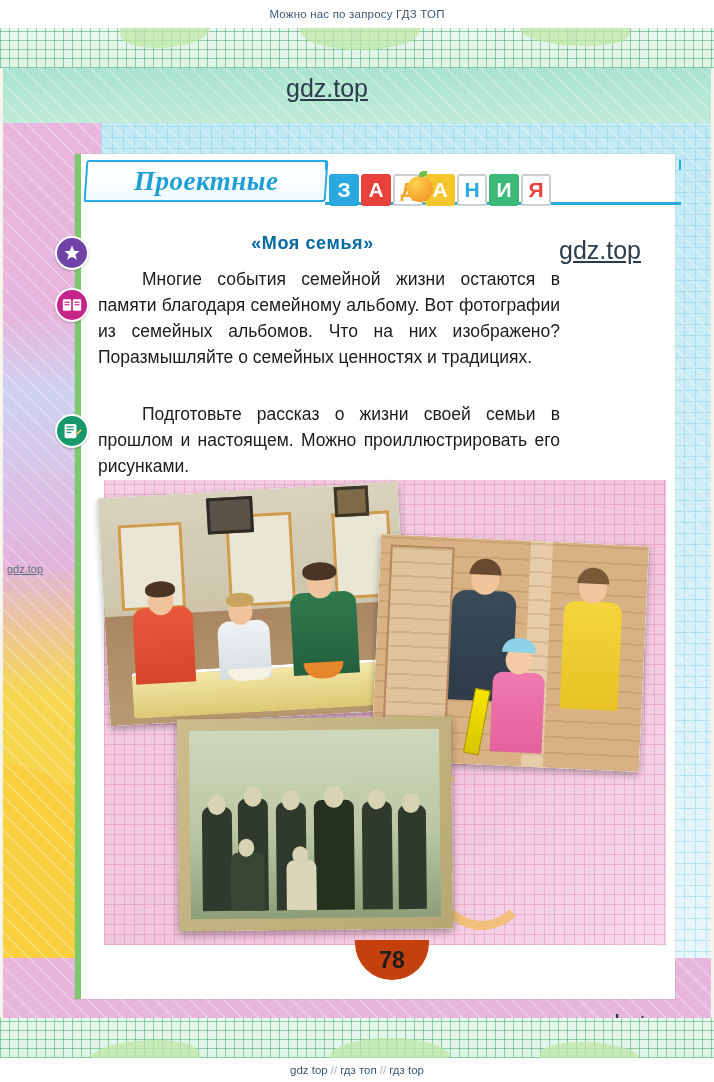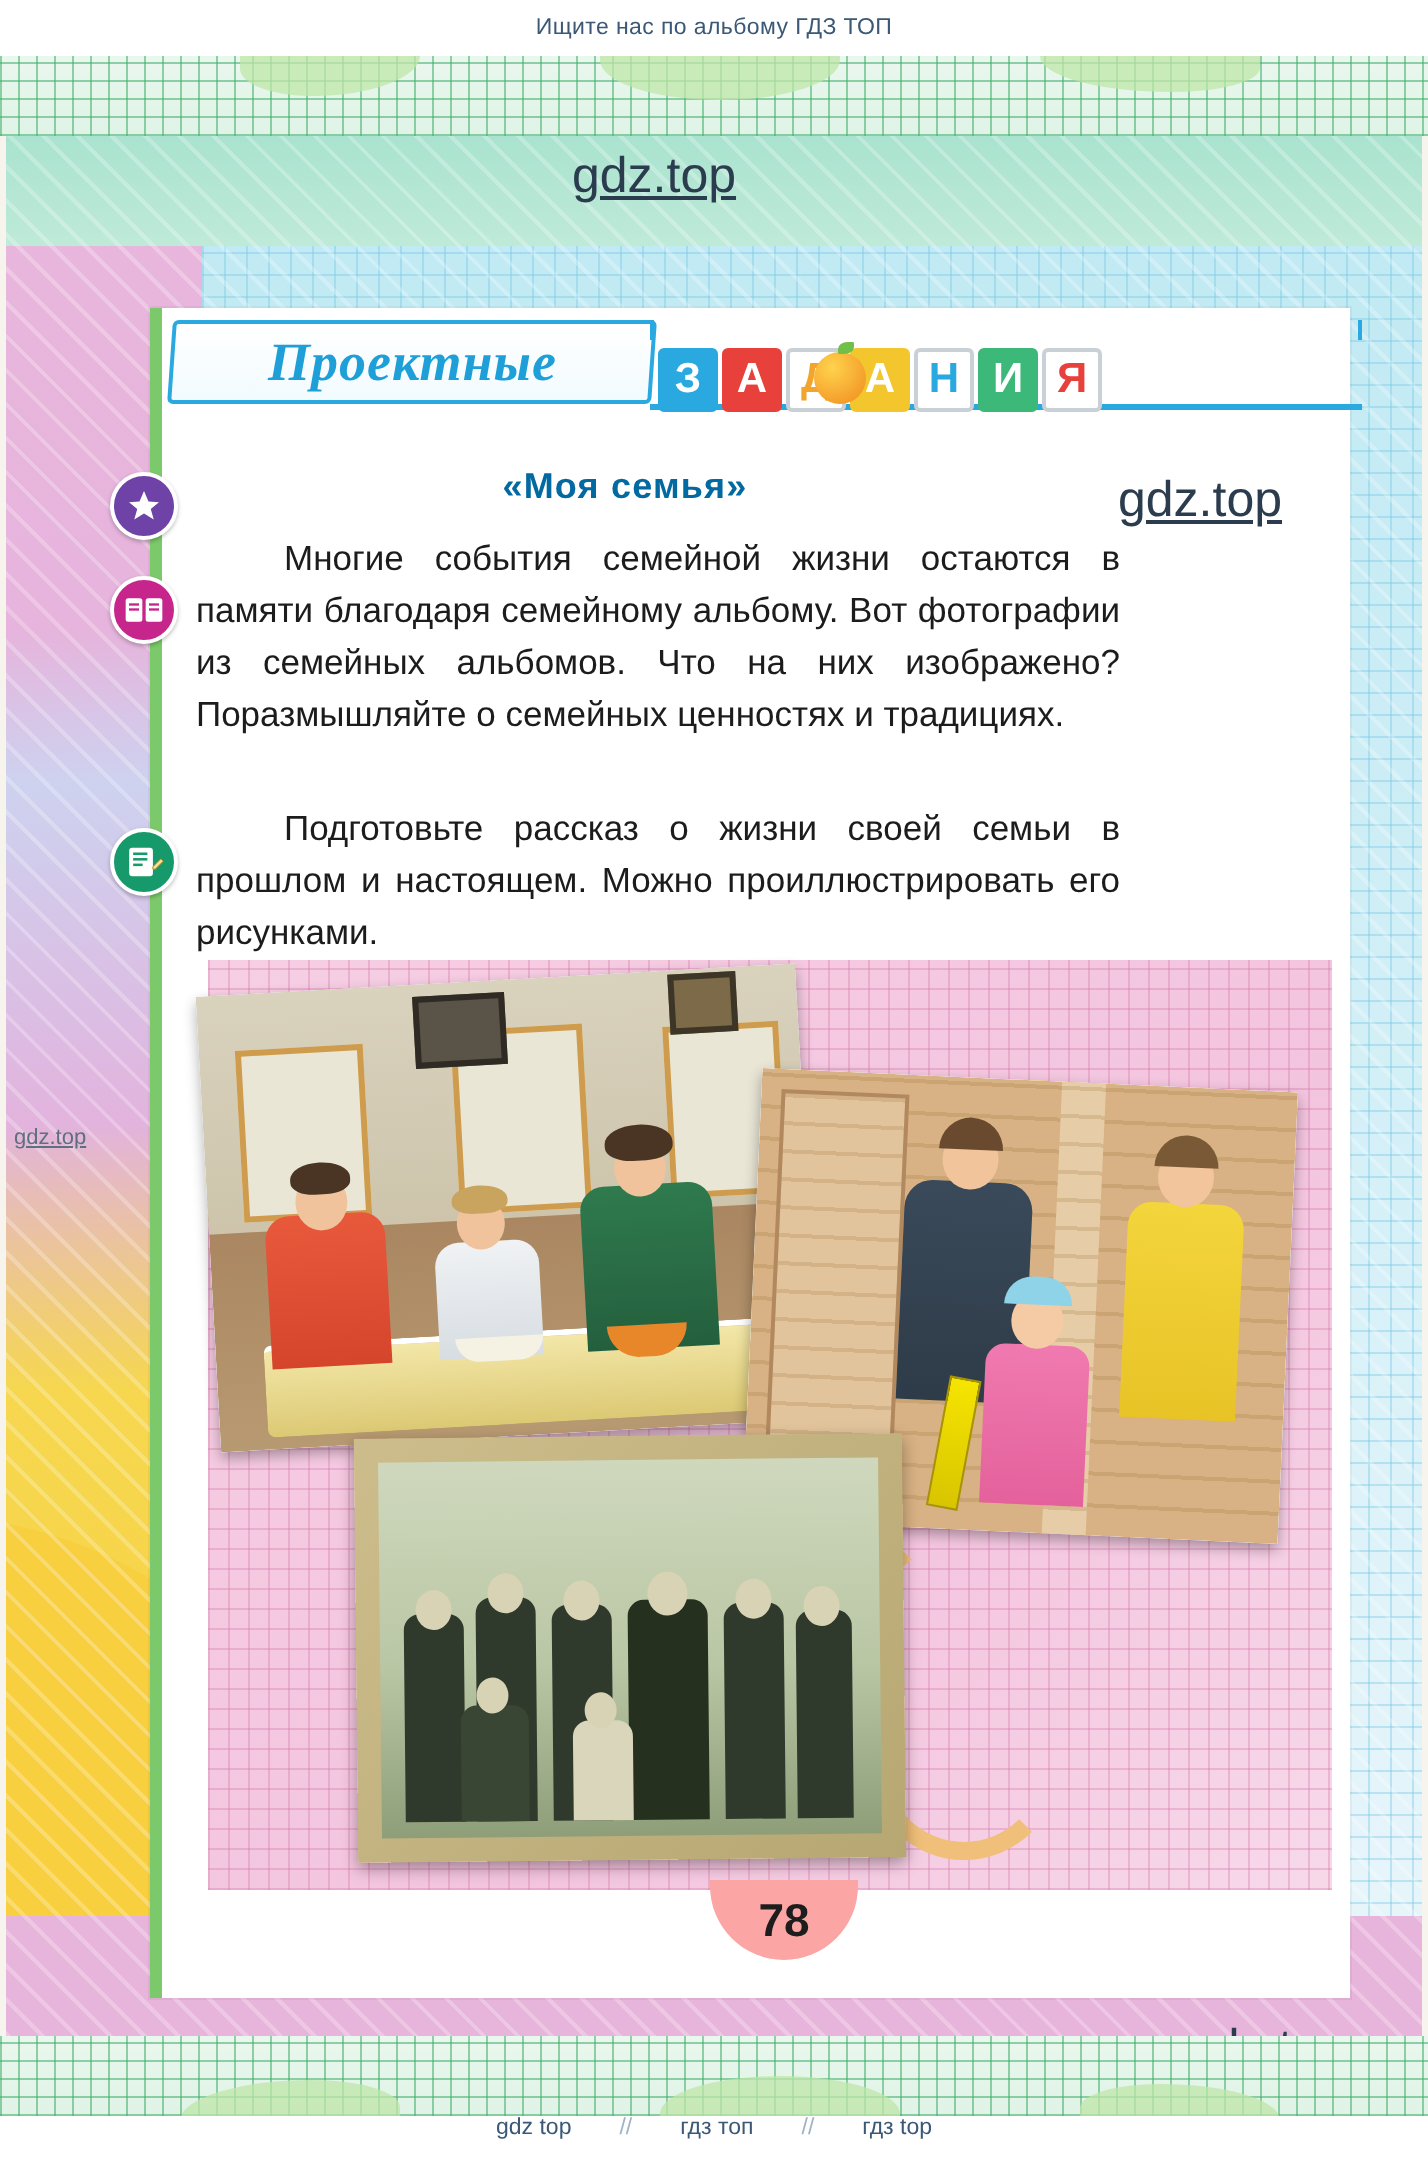--- a/index.html
+++ b/index.html
@@ -29,22 +29,23 @@
     letter-spacing: .2px;
   }
 
   
   .bottom-banner {
     position: absolute;
     left: 0; bottom: 0;
     width: 714px; height: 24px;
     background: #ffffff;
     display: flex;
+    align-items: center;
     justify-content: center;
-    gap: 24px;
+    gap: 3px;
     font-size: 11.5px;
     color: #3b5876;
   }
   .bottom-banner .sep { color: #9fb3c6; }
 
   
   .scan {
     position: absolute;
     left: 0; top: 28px;
     width: 714px; height: 1030px;
@@ -369,36 +370,36 @@
   .ol-f5 { left: 172px; width: 30px; height: 108px; }
   .ol-f6 { left: 208px; width: 28px; height: 104px; }
   .ol-s1 { left: 40px; bottom: 8px; width: 34px; height: 58px; background:#3a4634; }
   .ol-s2 { left: 96px; bottom: 8px; width: 30px; height: 50px; background:#d9d6bc; }
 
   
   .page-num-wrap {
     position: absolute;
     left: 355px; top: 912px;
     width: 74px; height: 40px;
-    background: #fca5a5;
+    background: #c2410c;
     border-radius: 0 0 40px 40px;
     display: flex; align-items: center; justify-content: center;
   }
   .page-num {
     font-family: "Liberation Sans", sans-serif;
     font-weight: bold;
     font-size: 23px;
     color: #1d1d1d;
   }
 </style>
 </head>
 <body>
 
 <div class="top-banner">
-  <span class="top-banner-text">Ищите нас по альбому ГДЗ ТОП</span>
+  <span class="top-banner-text">Можно нас по запросу ГДЗ ТОП</span>
 </div>
 
 <div class="scan">
 
   <div class="grid-strip top">
     <div class="blob" style="left:120px;top:-14px;width:90px;height:34px;border-radius:0 0 60% 40%;"></div>
     <div class="blob" style="left:300px;top:-18px;width:120px;height:40px;border-radius:0 0 50% 50%;"></div>
     <div class="blob" style="left:520px;top:-12px;width:110px;height:30px;border-radius:0 0 40% 60%;"></div>
   </div>
 

